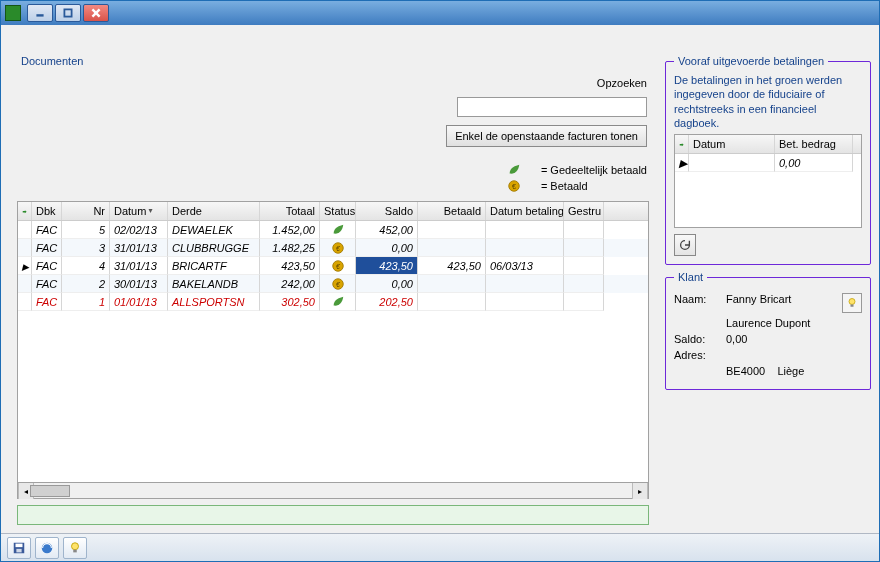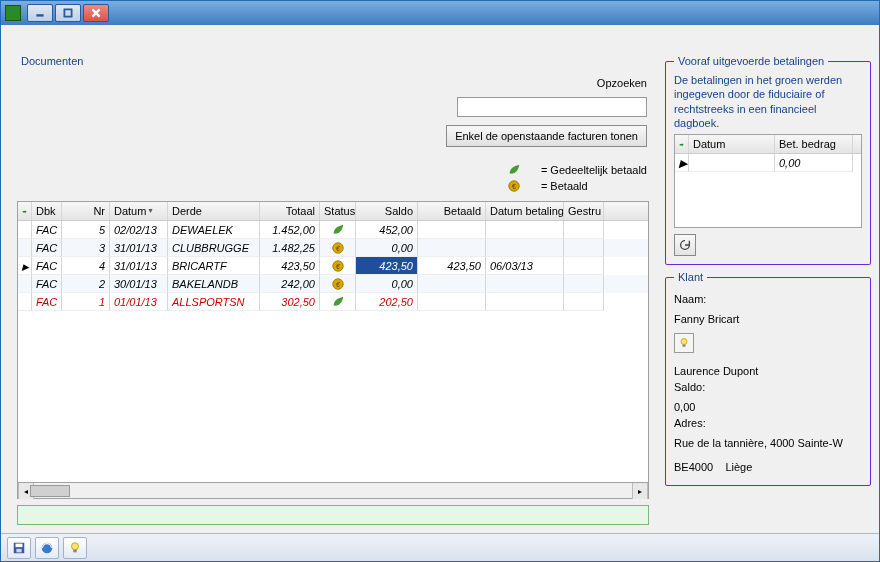--- a/index.html
+++ b/index.html
@@ -151,21 +151,21 @@
   .small-grid .grid-header .hcell { height:18px; }
   .c2-ind { width:14px; }
   .c2-datum { width: 86px; }
   .c2-bedrag { width: 78px; text-align:left; }
   .small-grid .grow { height:18px; }
   .refresh-btn {
     margin-top:6px; width:22px;height:22px;
     border:1px solid #888; background:linear-gradient(#f8f8f8,#e4e4e4);
     display:flex;align-items:center;justify-content:center;cursor:pointer;
   }
-  .klant-row { display:flex; gap:8px; margin:4px 0;flex-direction:column; }
+  .klant-row { display:flex; gap:8px; margin:4px 0; }
   .klant-row .kl { width:44px; }
   .klant-row .kv { flex:1; }
   .bulb-btn {
     width:20px;height:20px;border:1px solid #999;background:#f5f5f5;
     display:flex;align-items:center;justify-content:center;cursor:pointer;
   }
   .bottom-toolbar {
     height: 28px;
     background: linear-gradient(#eef2f6,#d8e2ee);
     border-top:1px solid #b0b8c4;
@@ -400,21 +400,20 @@
         <div class="klant-row">
             <div class="kl"></div>
             <div class="kv">Laurence Dupont</div>
           </div>
         <div class="klant-row">
           <div class="kl">Saldo:</div>
           <div class="kv">0,00</div>
         </div>
         <div class="klant-row">
           <div class="kl">Adres:</div>
-          <div class="kv">Rue de la tannière, 4000 Sainte-W</div>
         </div>
         <div class="klant-row">
           <div class="kl"></div>
           <div class="kv">
             <span>BE4000</span>&nbsp;&nbsp;&nbsp;
             <span>Liège</span>
           </div>
         </div>
       </fieldset>
     </div>

